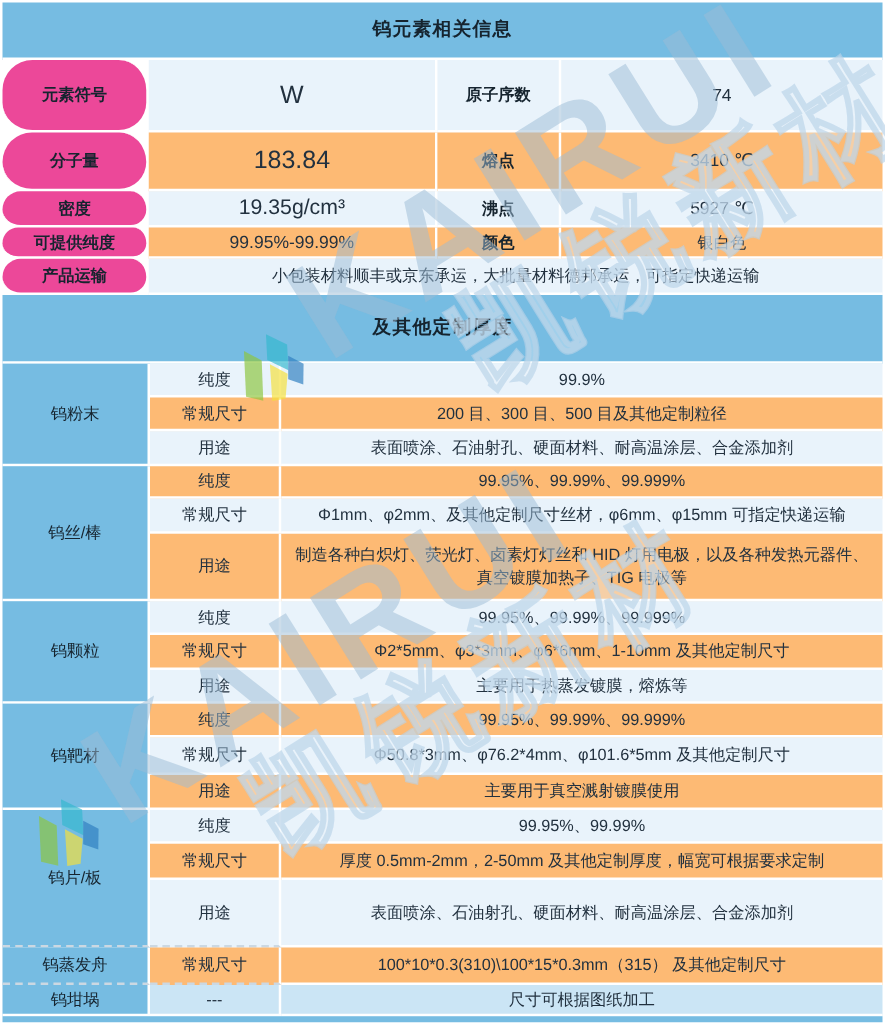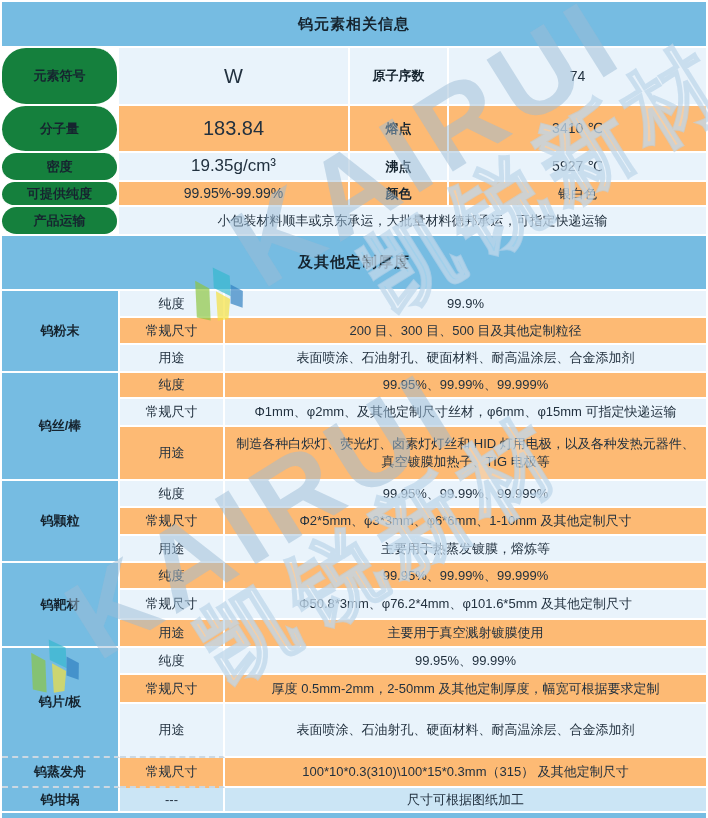--- a/index.html
+++ b/index.html
@@ -10,29 +10,29 @@
   }
   #page{position:relative;width:588px;height:818px;background:#ffffff;box-sizing:border-box;padding:2px 2px 0 2px;}
   table{border-collapse:separate;border-spacing:0;table-layout:fixed;width:704px;}
   td{
     box-sizing:border-box;border-right:2px solid #fff;border-bottom:2px solid #fff;
     text-align:center;vertical-align:middle;padding:2px 8px;overflow:hidden;
     font-size:13px;line-height:1.35;
   }
   td:last-child{border-right:none;}
   
-  .mid{background:#15803d;border-radius:24px;}
+  .mid{background:#ec4899;border-radius:24px;}
   .bl{background:#fdba74;}
   .lt{background:#e9f3fb;}
   .lt2{background:#cbe5f5;}
   .title-cell{
     background:#76bce2;font-weight:bold;font-size:15px;letter-spacing:1px;color:#16242f;
   }
   .lab{font-weight:bold;color:#16242f;}
-  .gname{font-weight:bold;color:#16242f;background:#76bce2;}
+  .gname{font-weight:normal;color:#16242f;background:#76bce2;}
   .big{font-size:20px;}
   .med{font-size:17px;}
   .sm14{font-size:14px;}
   .dash-b{border-bottom:2px dashed #ccd8e2;}
   #footer-bar{width:704px;height:5px;background:#76bce2;margin:0 0 0 0;}
   
   .wm{
     position:absolute;transform:rotate(-32deg);transform-origin:0 0;
     pointer-events:none;z-index:9;white-space:nowrap;
   }

